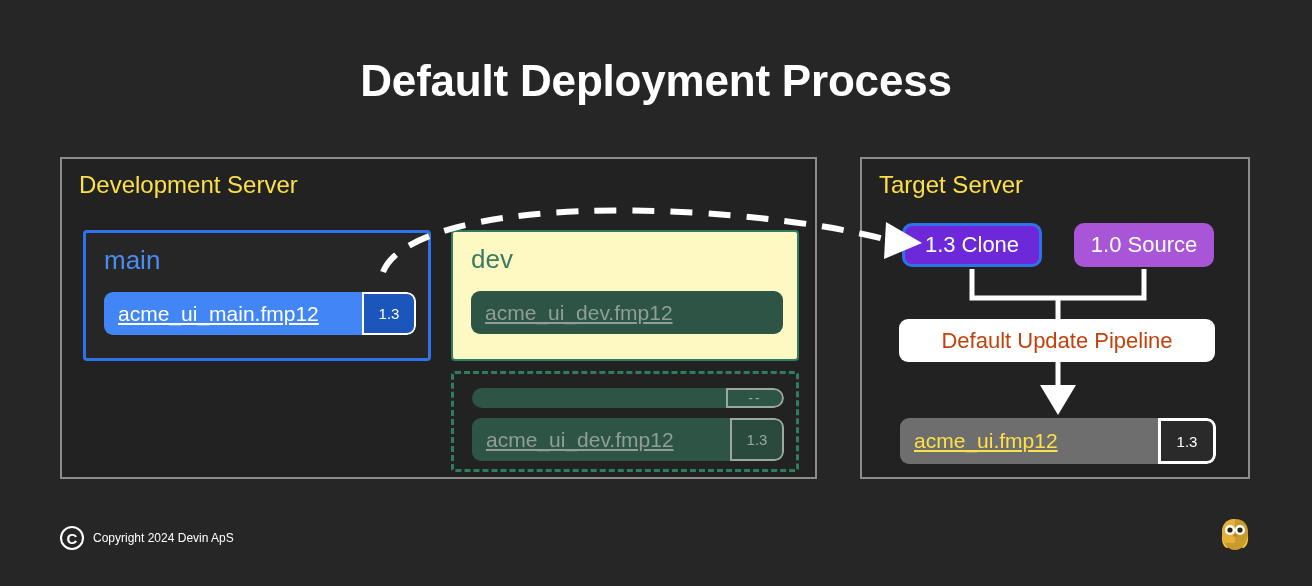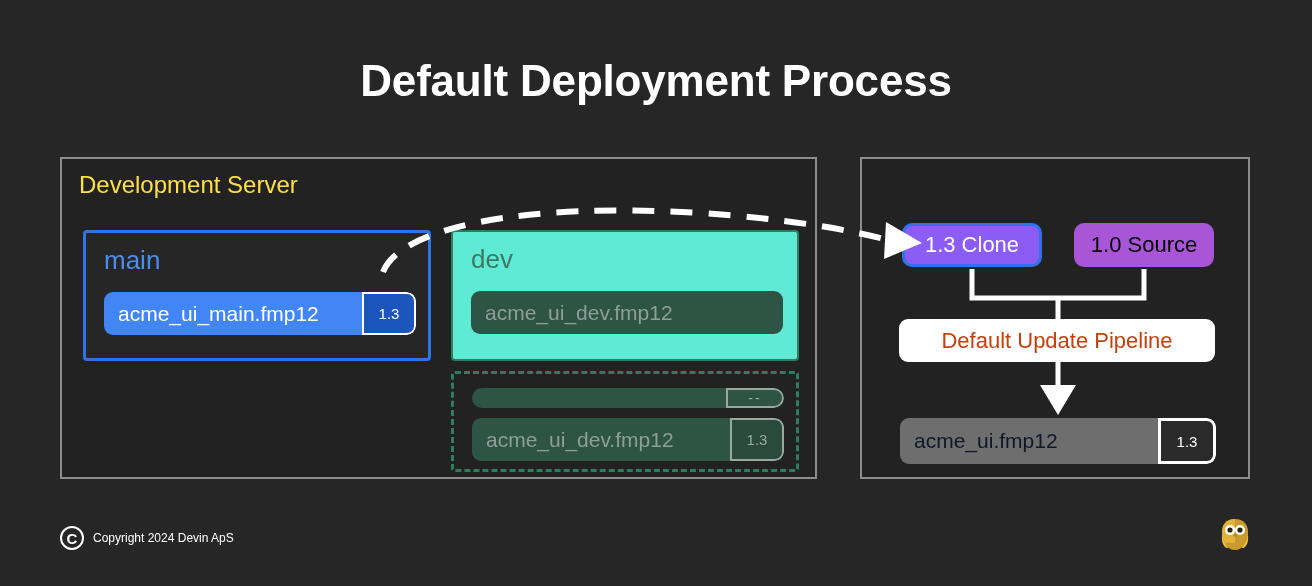--- a/index.html
+++ b/index.html
@@ -33,41 +33,41 @@
   }
 
   
   .branch-box { position: absolute; border-radius: 4px; }
   #box-main {
     left: 21px; top: 71px; width: 348px; height: 131px;
     border: 3px solid #2f73e8; background: #262626;
   }
   #box-dev {
     left: 389px; top: 71px; width: 348px; height: 131px;
-    border: 2px solid #2e7d5f; background: #5eead4;
+    border: 2px solid #2e7d5f; background: #fef9c3;
   }
   #box-dev-dashed {
     left: 389px; top: 212px; width: 348px; height: 101px;
     border: 3px dashed #2e7d5f; background: transparent;
   }
   .branch-label {
     position: absolute; left: 18px; top: 12px;
     font-size: 26px; font-weight: 400;
   }
   .label-main { color: #4a8cf0; }
   .label-dev  { color: #3d7a63; }
 
   
   .pill {
     position: absolute; display: flex; align-items: stretch;
     border-radius: 9px; overflow: hidden; height: 43px;
   }
   .pill .name {
     display: flex; align-items: center; padding: 15px 14px;
-    font-size: 21px; white-space: nowrap;
+    font-size: 21px; white-space: nowrap; text-decoration: underline;
   }
   .pill .ver {
     display: flex; align-items: center; justify-content: center;
     min-width: 54px; font-size: 15px;
   }
 
   
   #pill-main { left: 18px; top: 59px; width: 312px; }
   #pill-main .name { background: #4285f4; color: #ffffff; flex: 1; }
   #pill-main .ver  {
@@ -102,35 +102,35 @@
   }
 
   
   .node {
     position: absolute; display: flex; align-items: center;
     justify-content: center; border-radius: 10px;
     font-size: 22px; white-space: nowrap;
   }
   #node-clone {
     left: 40px; top: 64px; width: 140px; height: 44px;
-    background: #8b5cf6; color: #ffffff; border: 3px solid #2f73e8;
+    background: #6d28d9; color: #ffffff; border: 3px solid #2f73e8;
   }
   #node-source {
     left: 212px; top: 64px; width: 140px; height: 44px;
-    background: #a855d8; color: #000000;
+    background: #a855d8; color: #ffffff;
   }
   #node-pipeline {
     left: 37px; top: 160px; width: 316px; height: 43px;
     background: #ffffff; color: #c2410c; border-radius: 9px;
     font-size: 22px;
   }
   #pill-target {
     left: 38px; top: 259px; width: 316px; height: 46px;
   }
-  #pill-target .name { background: #6e6e6e; color: #0f172a; flex: 1; }
+  #pill-target .name { background: #6e6e6e; color: #fde047; flex: 1; }
   #pill-target .ver  {
     background: #2a2a2a; color: #ffffff;
     border: 3px solid #ffffff; border-radius: 0 9px 9px 0;
     min-width: 58px;
   }
 
   
   .overlay { position: absolute; left: 0; top: 0; pointer-events: none; }
 
   
@@ -179,20 +179,21 @@
         <span class="ver">--</span>
       </div>
       <div class="pill" id="pill-dev-ver">
         <span class="name">acme_ui_dev.fmp12</span>
         <span class="ver">1.3</span>
       </div>
     </div>
   </div>
 
   <div class="panel" id="panel-tgt">
+    <div class="panel-title">Target Server</div>
 
     <div class="node" id="node-clone">1.3 Clone</div>
     <div class="node" id="node-source">1.0 Source</div>
 
     <svg class="overlay" width="390" height="322">
       <path d="M110,110 L110,139 L282,139 L282,110" fill="none" stroke="#ffffff" stroke-width="5"></path>
       <path d="M196,139 L196,160" fill="none" stroke="#ffffff" stroke-width="5"></path>
       <path d="M196,203 L196,228" fill="none" stroke="#ffffff" stroke-width="5"></path>
       <polygon points="178,226 214,226 196,256" fill="#ffffff"></polygon>
     </svg>

